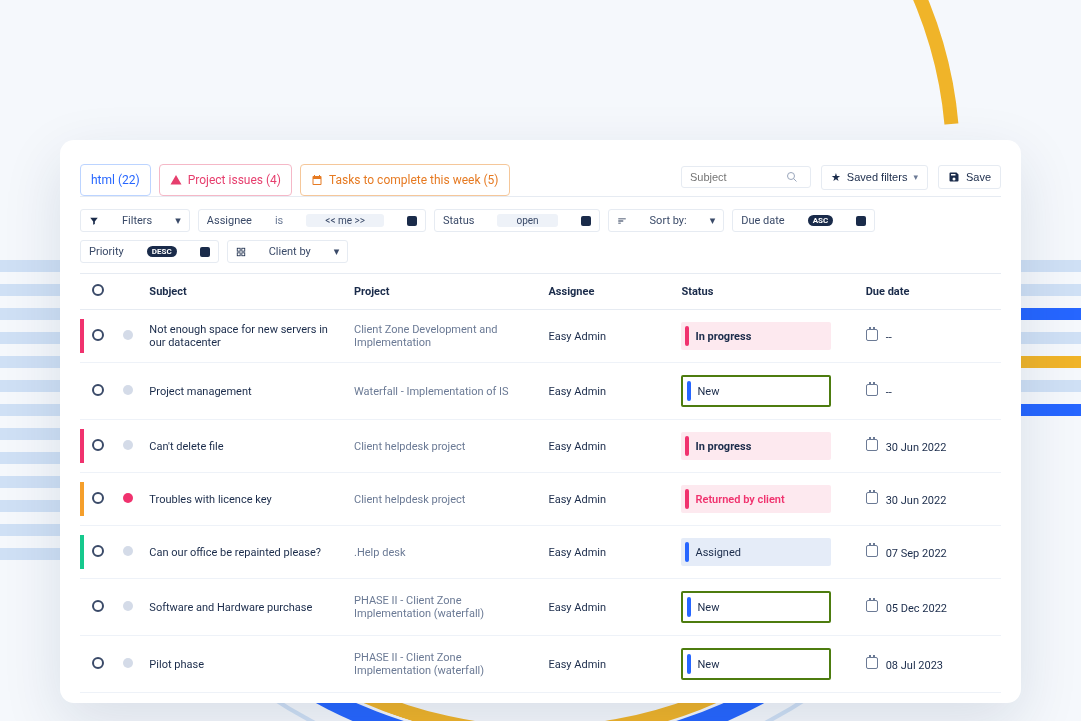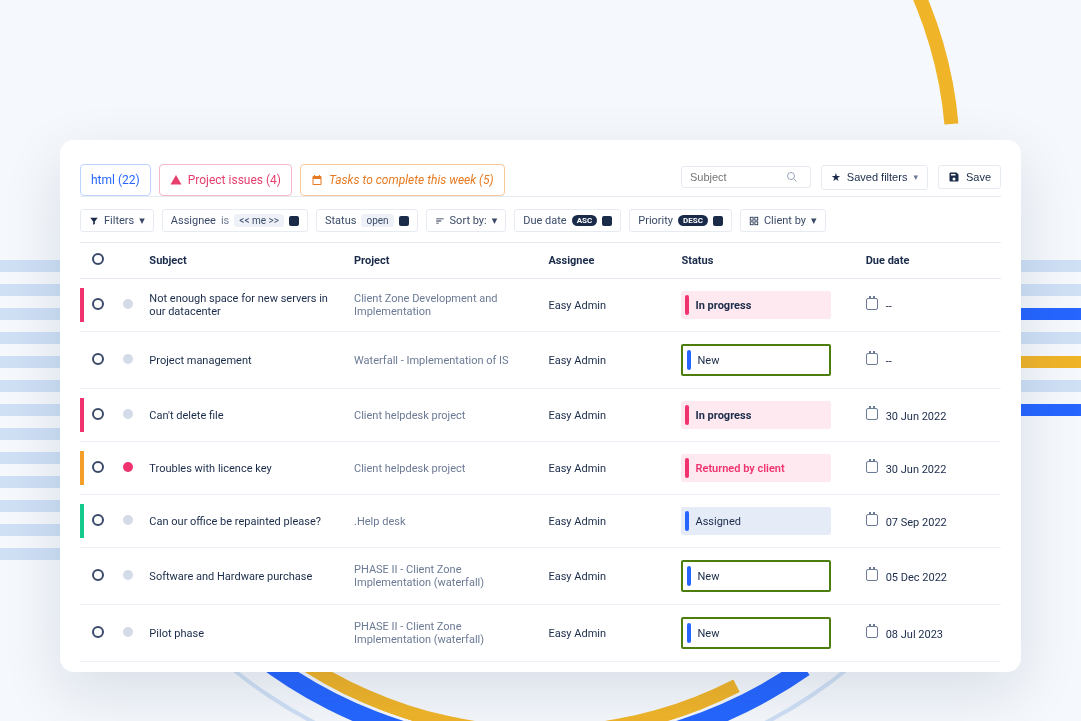--- a/index.html
+++ b/index.html
@@ -41,31 +41,31 @@
     box-shadow: 0 20px 60px rgba(20,40,80,.12);
     padding: 24px 20px 10px 20px;
   }
   .page-title { font-size: 14px; font-weight: 700; color:#1a2b4a; margin-bottom:16px; }
   .tabs-row { display:flex; align-items:center; gap:8px; border-bottom:1px solid #e6ebf2; margin-bottom:12px; }
   .tab { display:inline-flex; align-items:center; gap:6px; padding:8px 10px; font-size:12px; color:#3a4a68; cursor:pointer; border:1px solid transparent; border-radius:4px 4px 0 0; }
   .tab.active { font-weight:700; color:#1a2b4a; border-bottom:2px solid #2666ff; }
   .tab .badge-def { background:#1a2b4a; color:#fff; font-size:9px; padding:1px 5px; border-radius:8px; font-weight:700; }
   .tab.link-blue { color:#2666ff; border:1px solid #bcd4ff; border-radius:4px; }
   .tab.warn { color:#e63e6d; border:1px solid #f5b8c7; border-radius:4px; }
-  .tab.orange { color:#e67a22; border:1px solid #f5c79a; border-radius:4px;font-style:italic; }
+  .tab.orange { color:#e67a22; border:1px solid #f5c79a; border-radius:4px; }
   .tab .ticon { width:12px; height:12px; display:inline-block; }
   .tabs-right { margin-left:auto; display:flex; gap:10px; align-items:center; padding-bottom:6px; }
   .search-box { display:flex; align-items:center; border:1px solid #e6ebf2; border-radius:3px; padding:4px 8px; font-size:11px; color:#9aa6bb; gap:6px; width:130px; }
   .search-box input { border:none; outline:none; font-size:11px; color:#3a4a68; width:90px; background:transparent; }
   .btn { display:inline-flex; align-items:center; gap:6px; border:1px solid #e6ebf2; background:#fff; border-radius:3px; padding:5px 9px; font-size:11px; color:#1a2b4a; cursor:pointer; }
   .btn .caret { font-size:9px; color:#6b7a95; }
 
   .filters-row { display:flex; gap:8px; align-items:center; margin-bottom:10px; flex-wrap:wrap; }
-  .chip { display:inline-flex; align-items:center; gap:5px; border:1px solid #e6ebf2; border-radius:3px; padding:4px 8px; font-size:11px; color:#3a4a68; cursor:pointer; }
-  .chip .pill { background:#eef2f8; border-radius:3px; padding:1px 5px; font-size:10px; }
+  .chip { display:inline-flex; align-items:center; gap:23px; border:1px solid #e6ebf2; border-radius:3px; padding:4px 8px; font-size:11px; color:#3a4a68; cursor:pointer; }
+  .chip .pill { background:#eef2f8; border-radius:3px; padding:1px 19px; font-size:10px; }
   .chip .mini { background:#1a2b4a; color:#fff; font-size:8px; padding:1px 5px; border-radius:7px; font-weight:700; }
   .chip .del { width:10px; height:10px; background:#1a2b4a; border-radius:2px; display:inline-block; }
 
   table.grid { width:100%; border-collapse:collapse; font-size:11px; color:#1a2b4a; }
   table.grid th { text-align:left; font-weight:700; padding:10px 8px; border-top:1px solid #e6ebf2; border-bottom:1px solid #e6ebf2; background:#fff; }
   table.grid td { padding:12px 8px; border-bottom:1px solid #eef2f8; vertical-align:middle; }
   .row-flag { width:4px; padding:0 !important; }
   .flag { width:4px; height:100%; min-height:34px; display:block; }
   .c-pink { background:#f0326e; }
   .c-orange { background:#f59f2b; }

